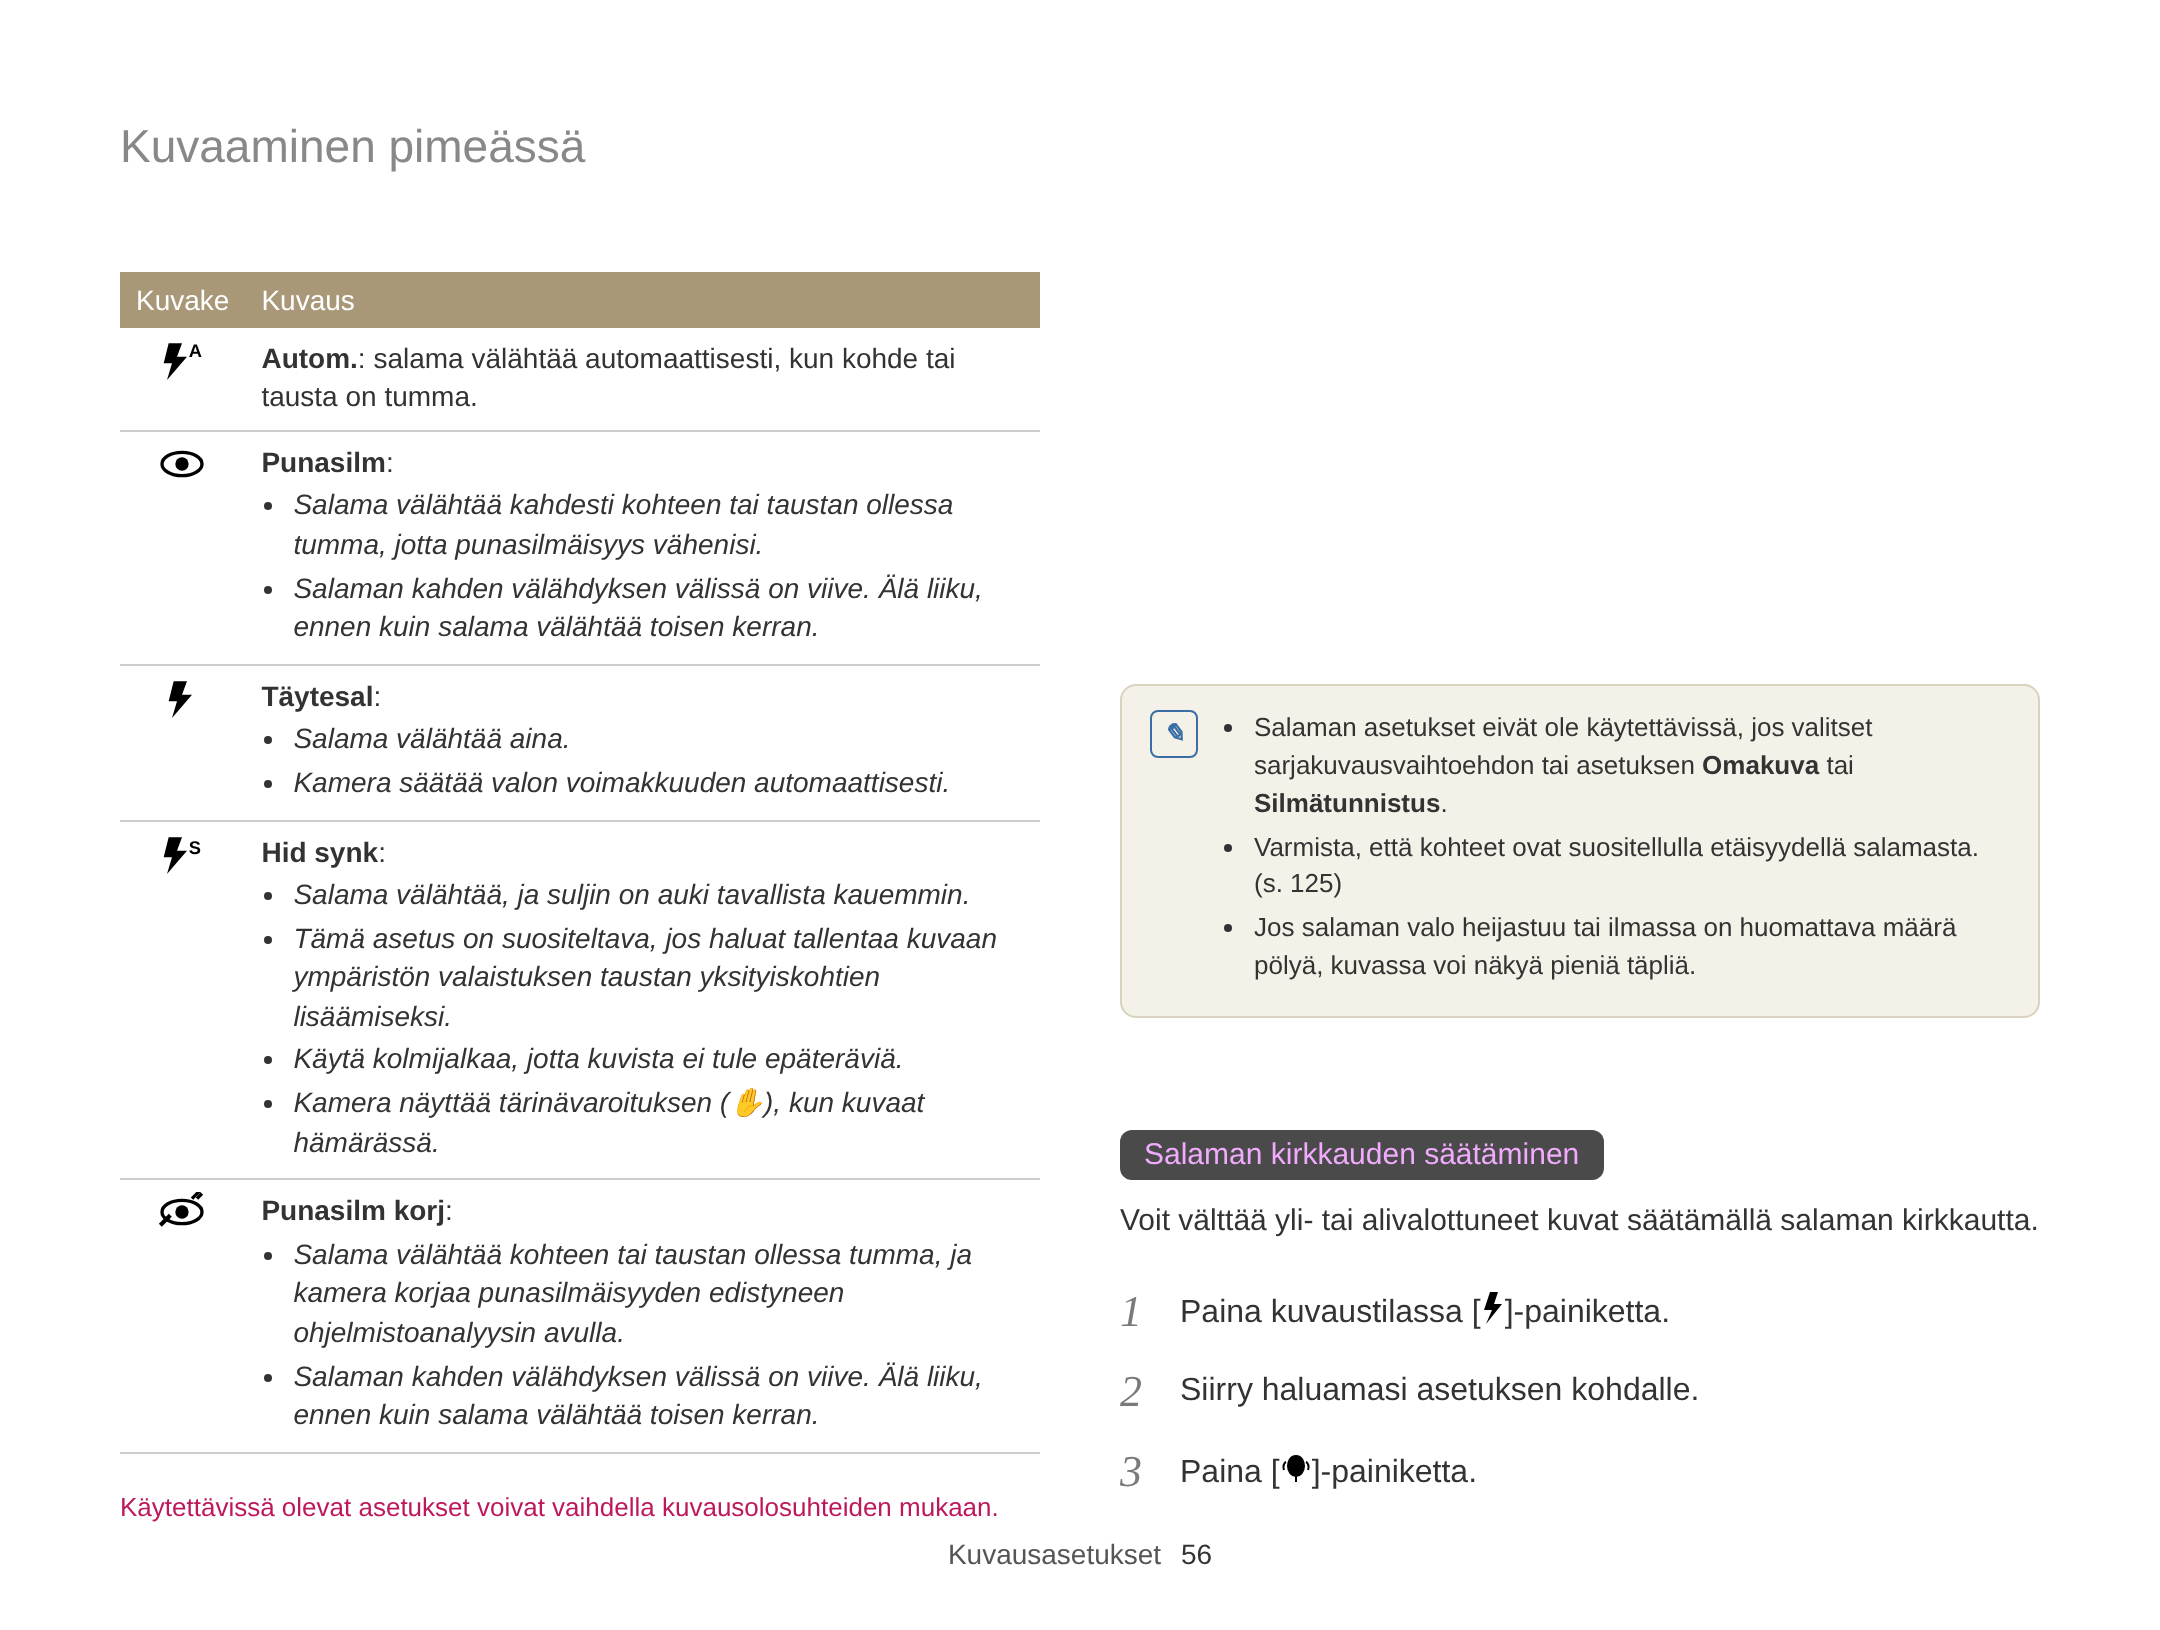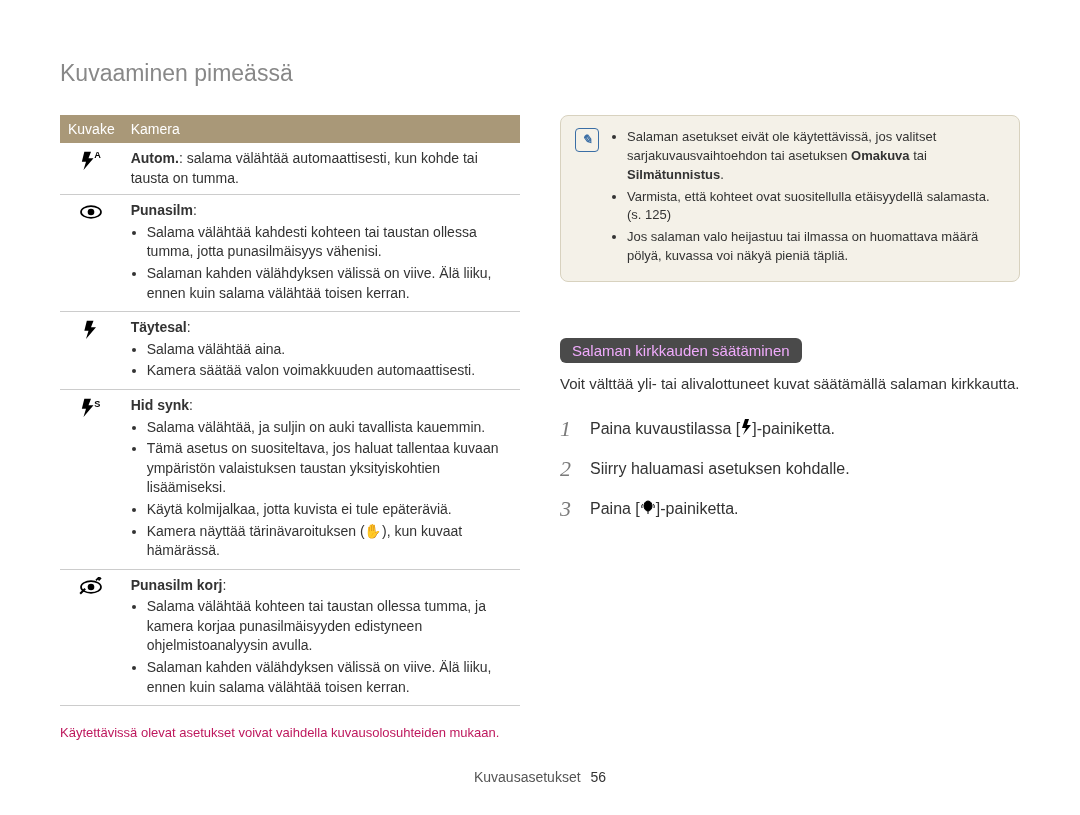--- a/index.html
+++ b/index.html
@@ -22,20 +22,21 @@
   .page-title {
     font-size: 23px;
     font-weight: 300;
     color: #888;
     margin-bottom: 28px;
   }
   .columns {
     display: flex;
     gap: 40px;
     flex: 1;
+    align-items: flex-end;
   }
   .left, .right {
     flex: 1;
   }
   table.tbl {
     border-collapse: collapse;
     width: 100%;
     font-size: 14px;
   }
   table.tbl th {
@@ -53,20 +54,21 @@
   }
   table.tbl td.icon-cell {
     width: 40px;
     text-align: center;
     font-size: 20px;
   }
   .row-title { font-weight: bold; }
   ul.bul {
     margin: 2px 0 0 0;
     padding-left: 16px;
+    font-style: italic;
   }
   ul.bul li { margin-bottom: 2px; }
   .footnote {
     font-size: 13px;
     color: #be185d;
     margin-top: 18px;
     line-height: 1.4;
   }
   .note-box {
     border: 1px solid #d8d2bf;
@@ -150,21 +152,21 @@
 
 <div class="page">
   <div class="page-title">Kuvaaminen pimeässä</div>
 
   <div class="columns">
     <div class="left">
       <table class="tbl">
         <thead>
           <tr>
             <th>Kuvake</th>
-            <th>Kamera</th>
+            <th>Kuvaus</th>
           </tr>
         </thead>
         <tbody>
 
           <tr>
             <td class="icon-cell">
               <span>
                 <svg class="ico" viewBox="0 0 30 24">
                     <path d="M7 2 L4 14 L9 14 L6 24 L18 10 L12 10 L15 2 Z" fill="#000"></path>
                     <text x="19" y="10" font-size="11" font-weight="bold" fill="#000">A</text>

